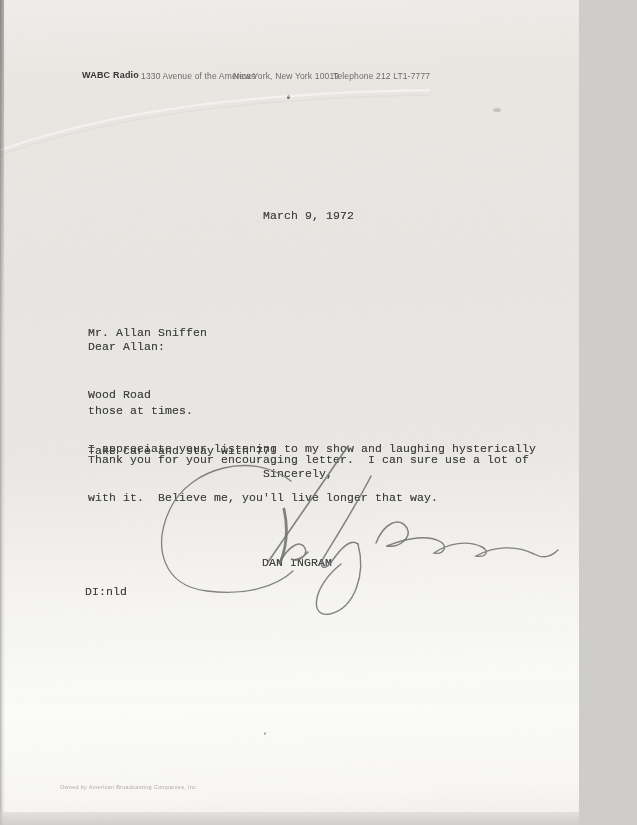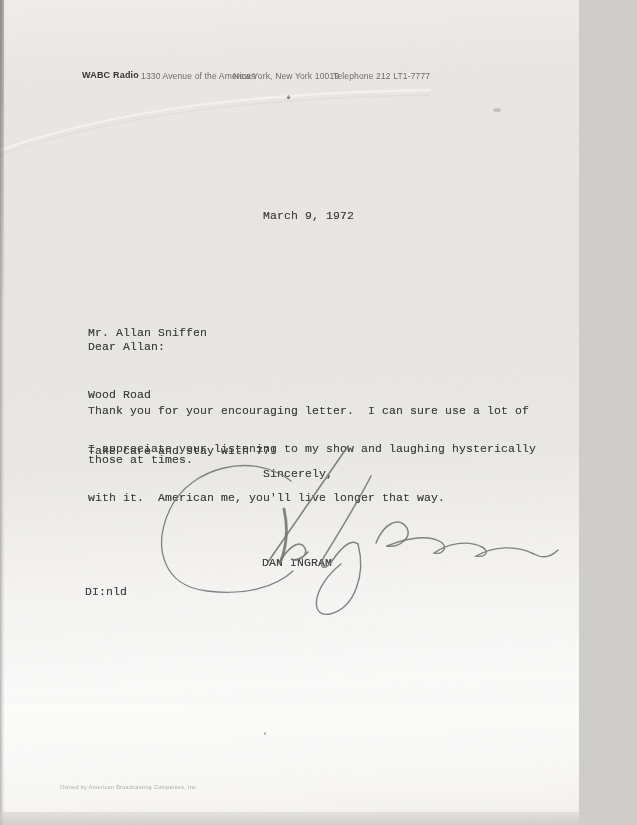--- a/index.html
+++ b/index.html
@@ -72,27 +72,27 @@
   <div class="abs mono" style="left:263px; top:210px;">March 9, 1972</div>
 
   <div class="abs" style="left:88px; top:291px;">
     <div class="mono" style="white-space:pre;">Mr. Allan Sniffen</div>
     <div class="mono" style="white-space:pre;margin-top:13px;">Wood Road</div>
   </div>
 
   <div class="abs mono" style="left:88px; top:341px;">Dear Allan:</div>
 
   <div class="abs" style="left:88px; top:369px;">
+    <div class="mono" style="white-space:pre;">those at times.</div>
     <div class="mono" style="white-space:pre;">Thank you for your encouraging letter.  I can sure use a lot of</div>
-    <div class="mono" style="white-space:pre;">those at times.</div>
   </div>
 
   <div class="abs" style="left:88px; top:407px;">
     <div class="mono" style="white-space:pre;">I appreciate your listening to my show and laughing hysterically</div>
-    <div class="mono" style="white-space:pre;">with it.  American me, you'll live longer that way.</div>
+    <div class="mono" style="white-space:pre;">with it.  Believe me, you'll live longer that way.</div>
   </div>
 
   <div class="abs mono" style="left:88px; top:445px;">Take care and stay with 77!</div>
 
   <div class="abs mono" style="left:263px; top:468px;">Sincerely,</div>
 
   <div class="abs mono" style="left:262px; top:557px;">DAN INGRAM</div>
 
   <div class="abs mono" style="left:85px; top:586px;">DI:nld</div>
 

